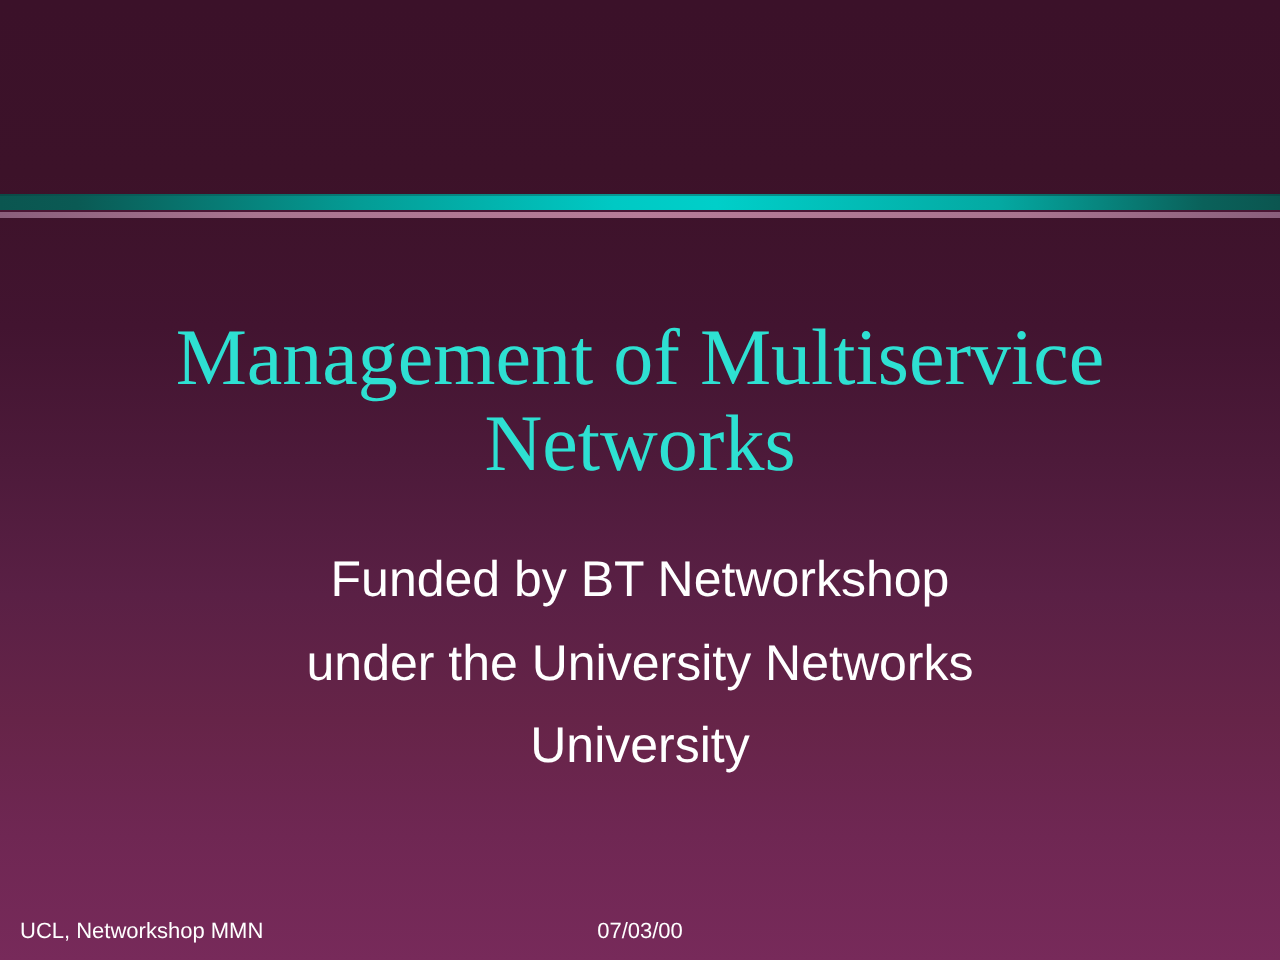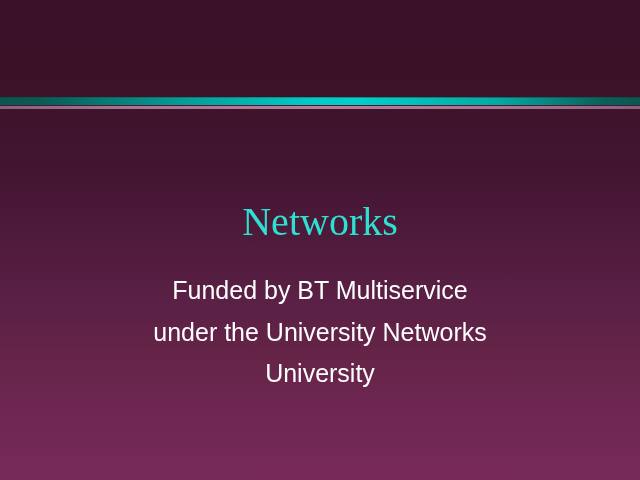--- a/index.html
+++ b/index.html
@@ -148,22 +148,26 @@
 
 <div id="slide">
 
   <div id="divider">
     <div class="band-teal-top"></div>
     <div class="band-teal"></div>
     <div class="band-gap"></div>
     <div class="band-pink"></div>
   </div>
 
-  <h1 id="title"><br><span>Networks</span></h1>
+  <h1 id="title"><span>Management of Multiservice</span><br><span>Networks</span></h1>
 
   <div id="body-block">
-    <span class="body-line">Funded by BT Multiservice</span>
+    <span class="body-line">Funded by BT Networkshop</span>
     <span class="body-line">under the University Networks</span>
     <span class="body-line">University</span>
   </div>
 
+  <div id="footer">
+    <span id="footer-left">UCL, Networkshop MMN</span>
+    <span id="footer-date">07/03/00</span>
+  </div>
 
 </div>
 
 </body></html>

